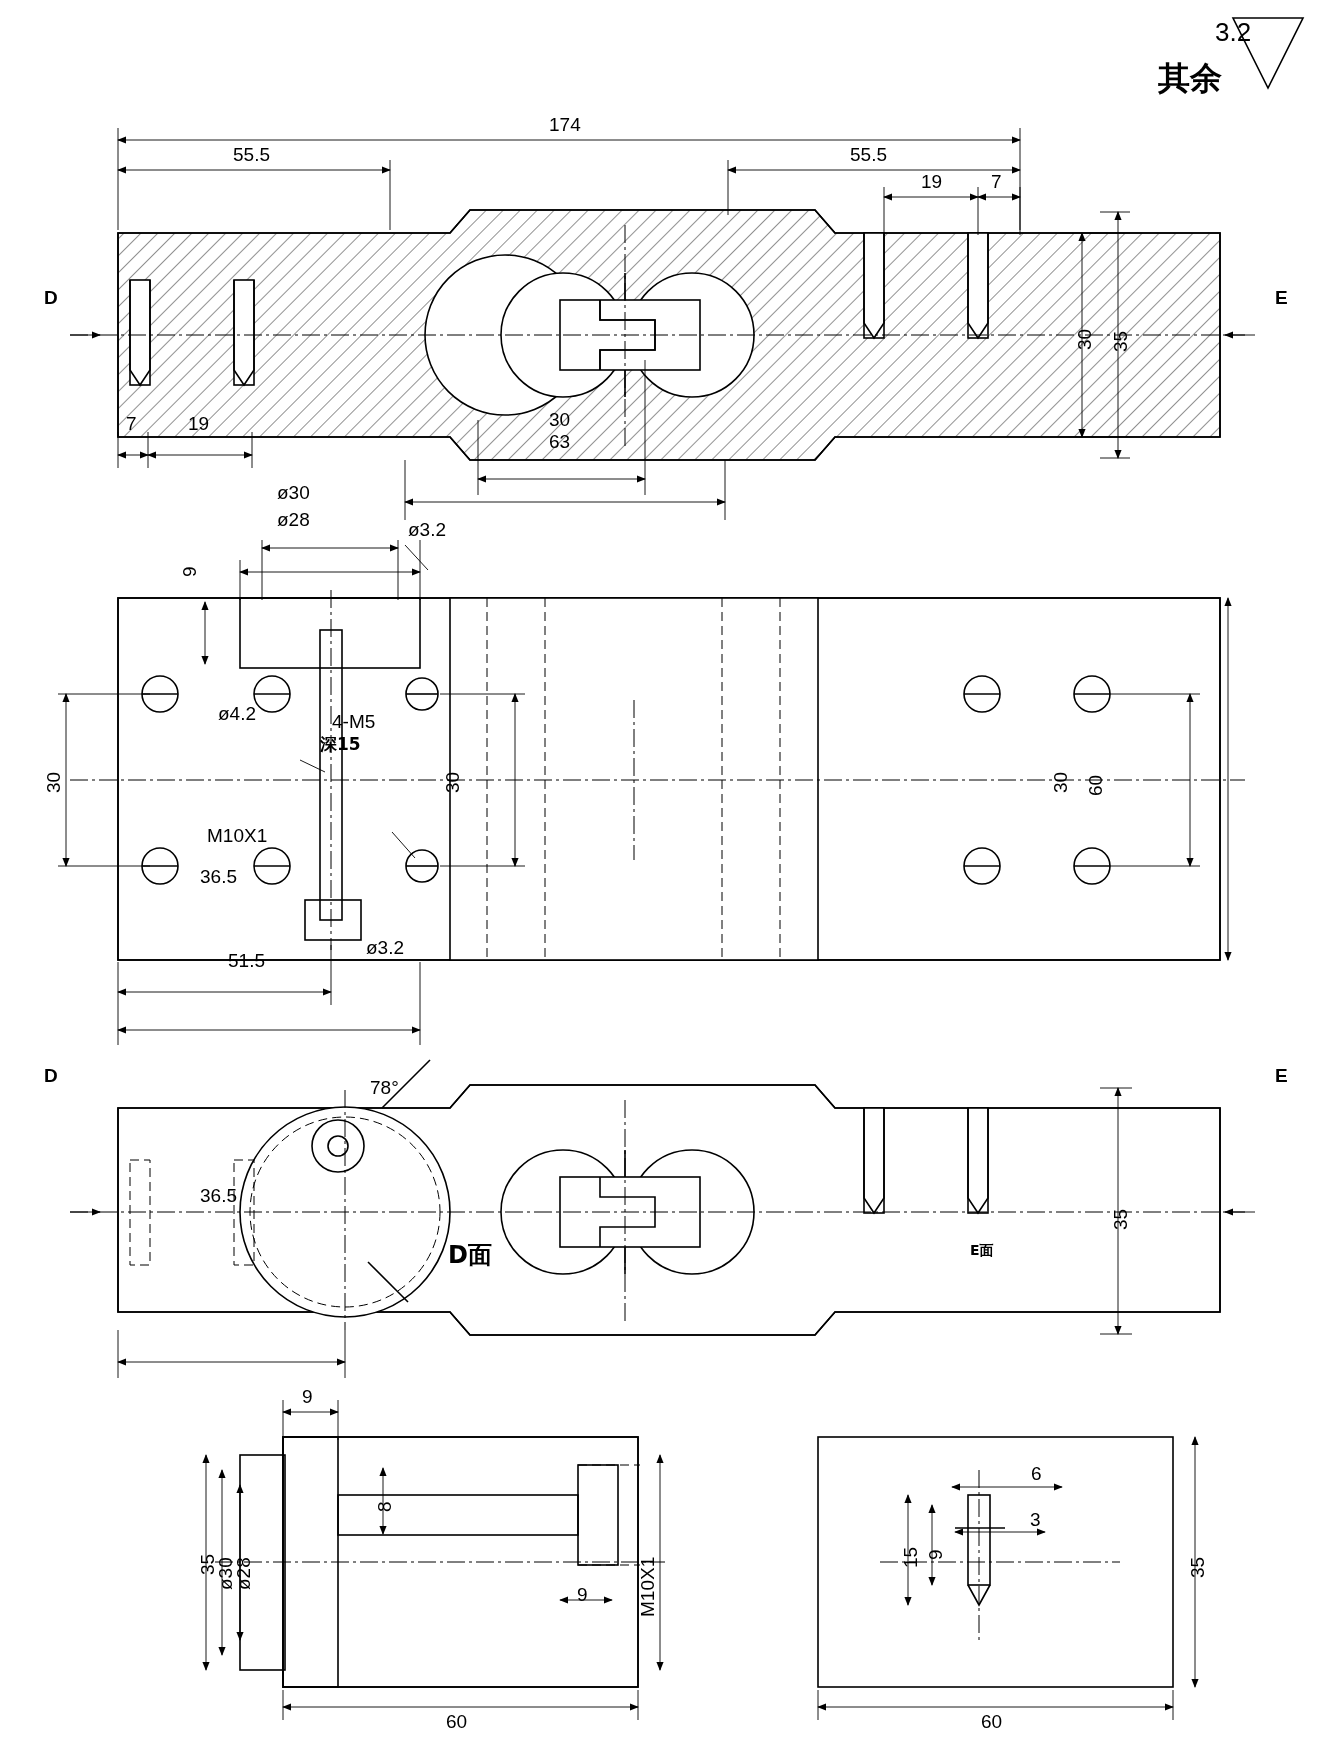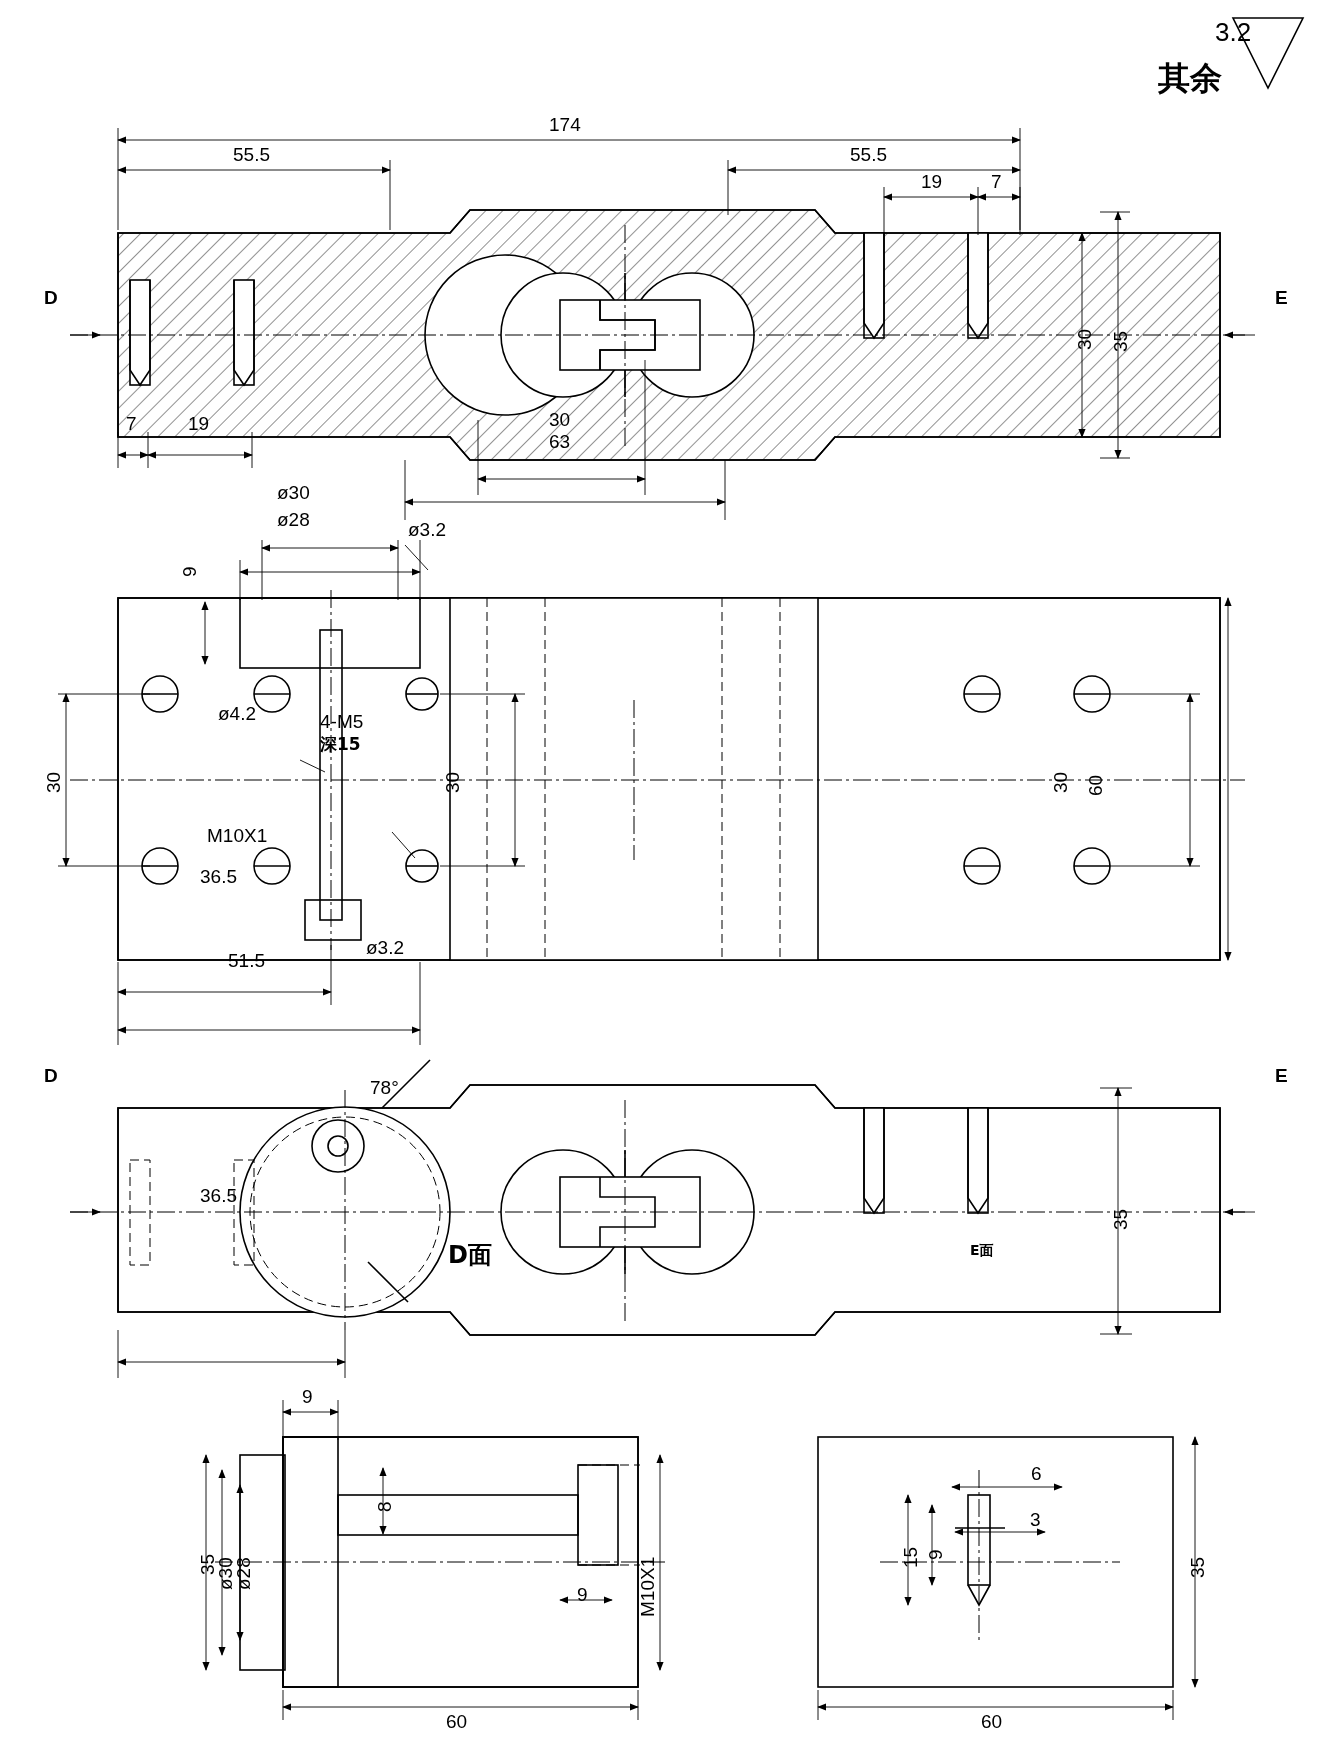--- a/index.html
+++ b/index.html
@@ -327,21 +327,21 @@
   <div class="lbl" style="left:549px;top:410px;">30</div>
   <div class="lbl" style="left:549px;top:432px;">63</div>
   <div class="lbl bold" style="left:44px;top:288px;">D</div>
   <div class="lbl bold" style="left:1275px;top:288px;">E</div>
 
   <div class="lbl" style="left:277px;top:483px;">ø30</div>
   <div class="lbl" style="left:277px;top:510px;">ø28</div>
   <div class="lbl" style="left:408px;top:520px;">ø3.2</div>
   <div class="lbl vert" style="left:180px;top:577px;">9</div>
   <div class="lbl" style="left:218px;top:660px;margin-top:44px;">ø4.2</div>
-  <div class="lbl" style="left:320px;top:712px;">4-M5</div>
+  <div class="lbl" style="left:320px;top:712px;padding-left:12px;">4-M5</div>
   <div class="lbl cn" style="left:320px;top:736px;font-size:17px;">深15</div>
   <div class="lbl" style="left:207px;top:826px;">M10X1</div>
   <div class="lbl vert" style="left:44px;top:793px;">30</div>
   <div class="lbl vert" style="left:443px;top:793px;">30</div>
   <div class="lbl vert" style="left:1051px;top:793px;">30</div>
   <div class="lbl vert" style="left:1086px;top:796px;">60</div>
   <div class="lbl" style="left:200px;top:867px;">36.5</div>
   <div class="lbl" style="left:228px;top:951px;">51.5</div>
 
   <div class="lbl" style="left:366px;top:938px;">ø3.2</div>

